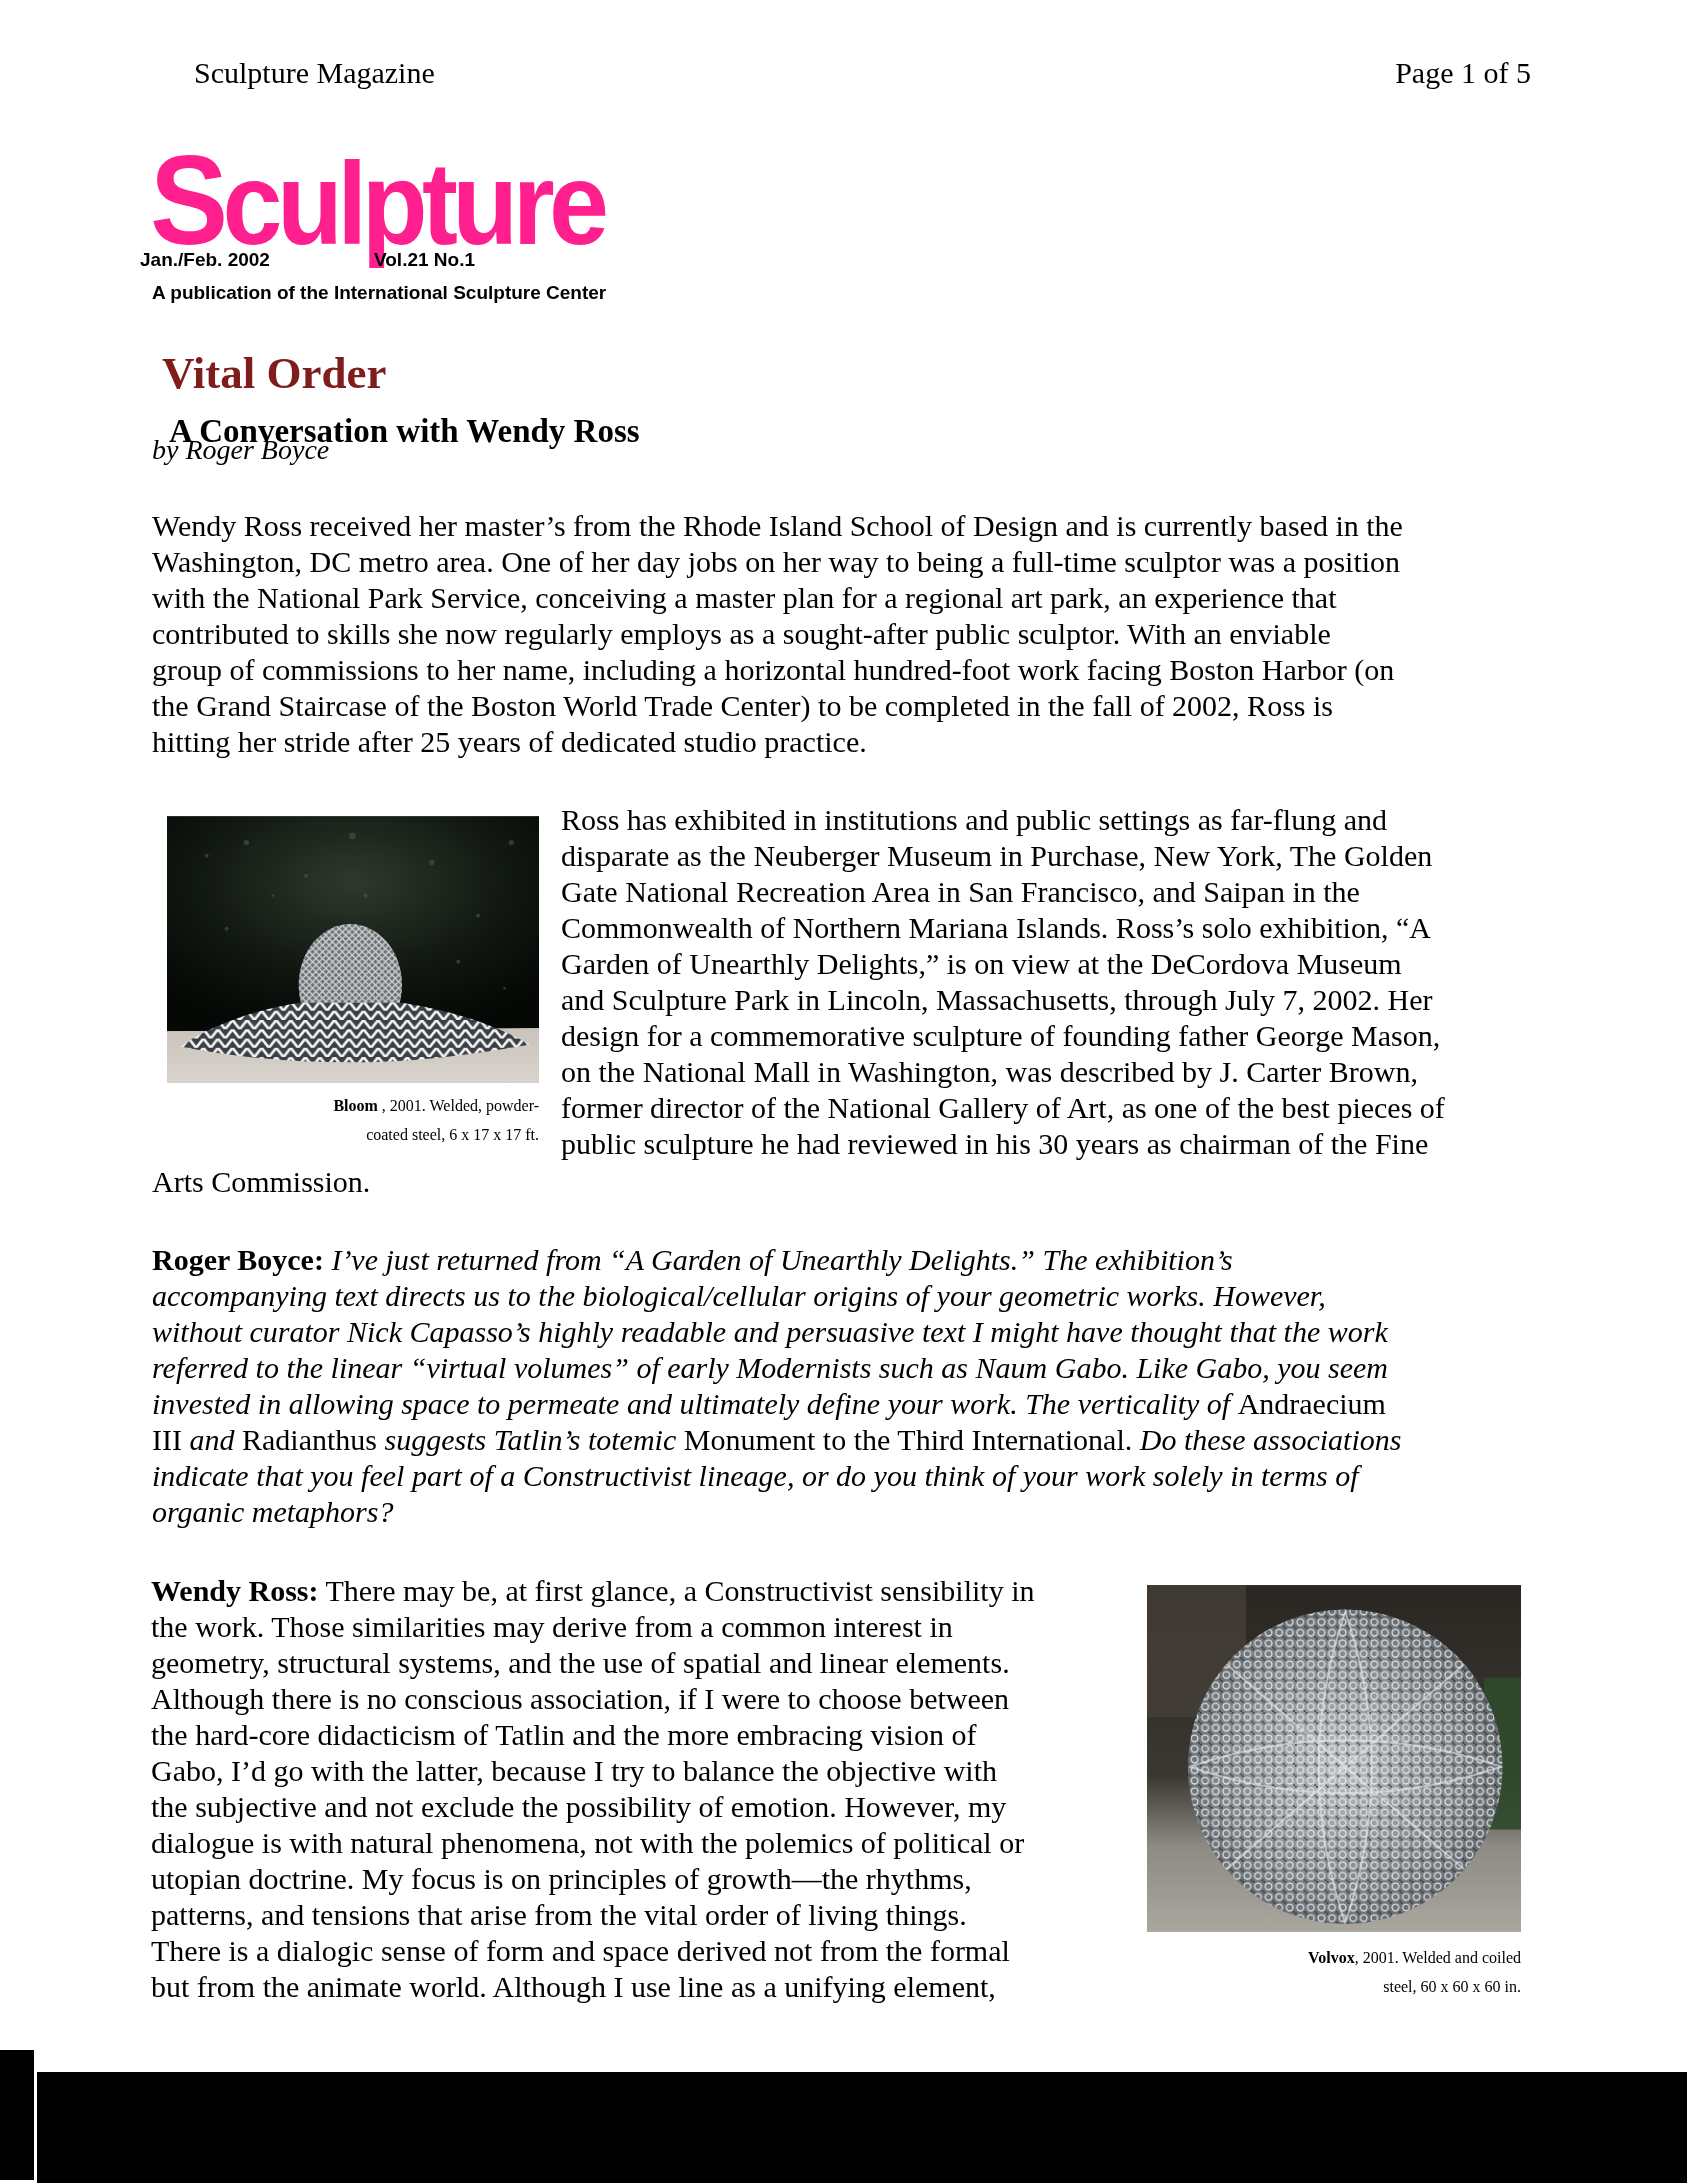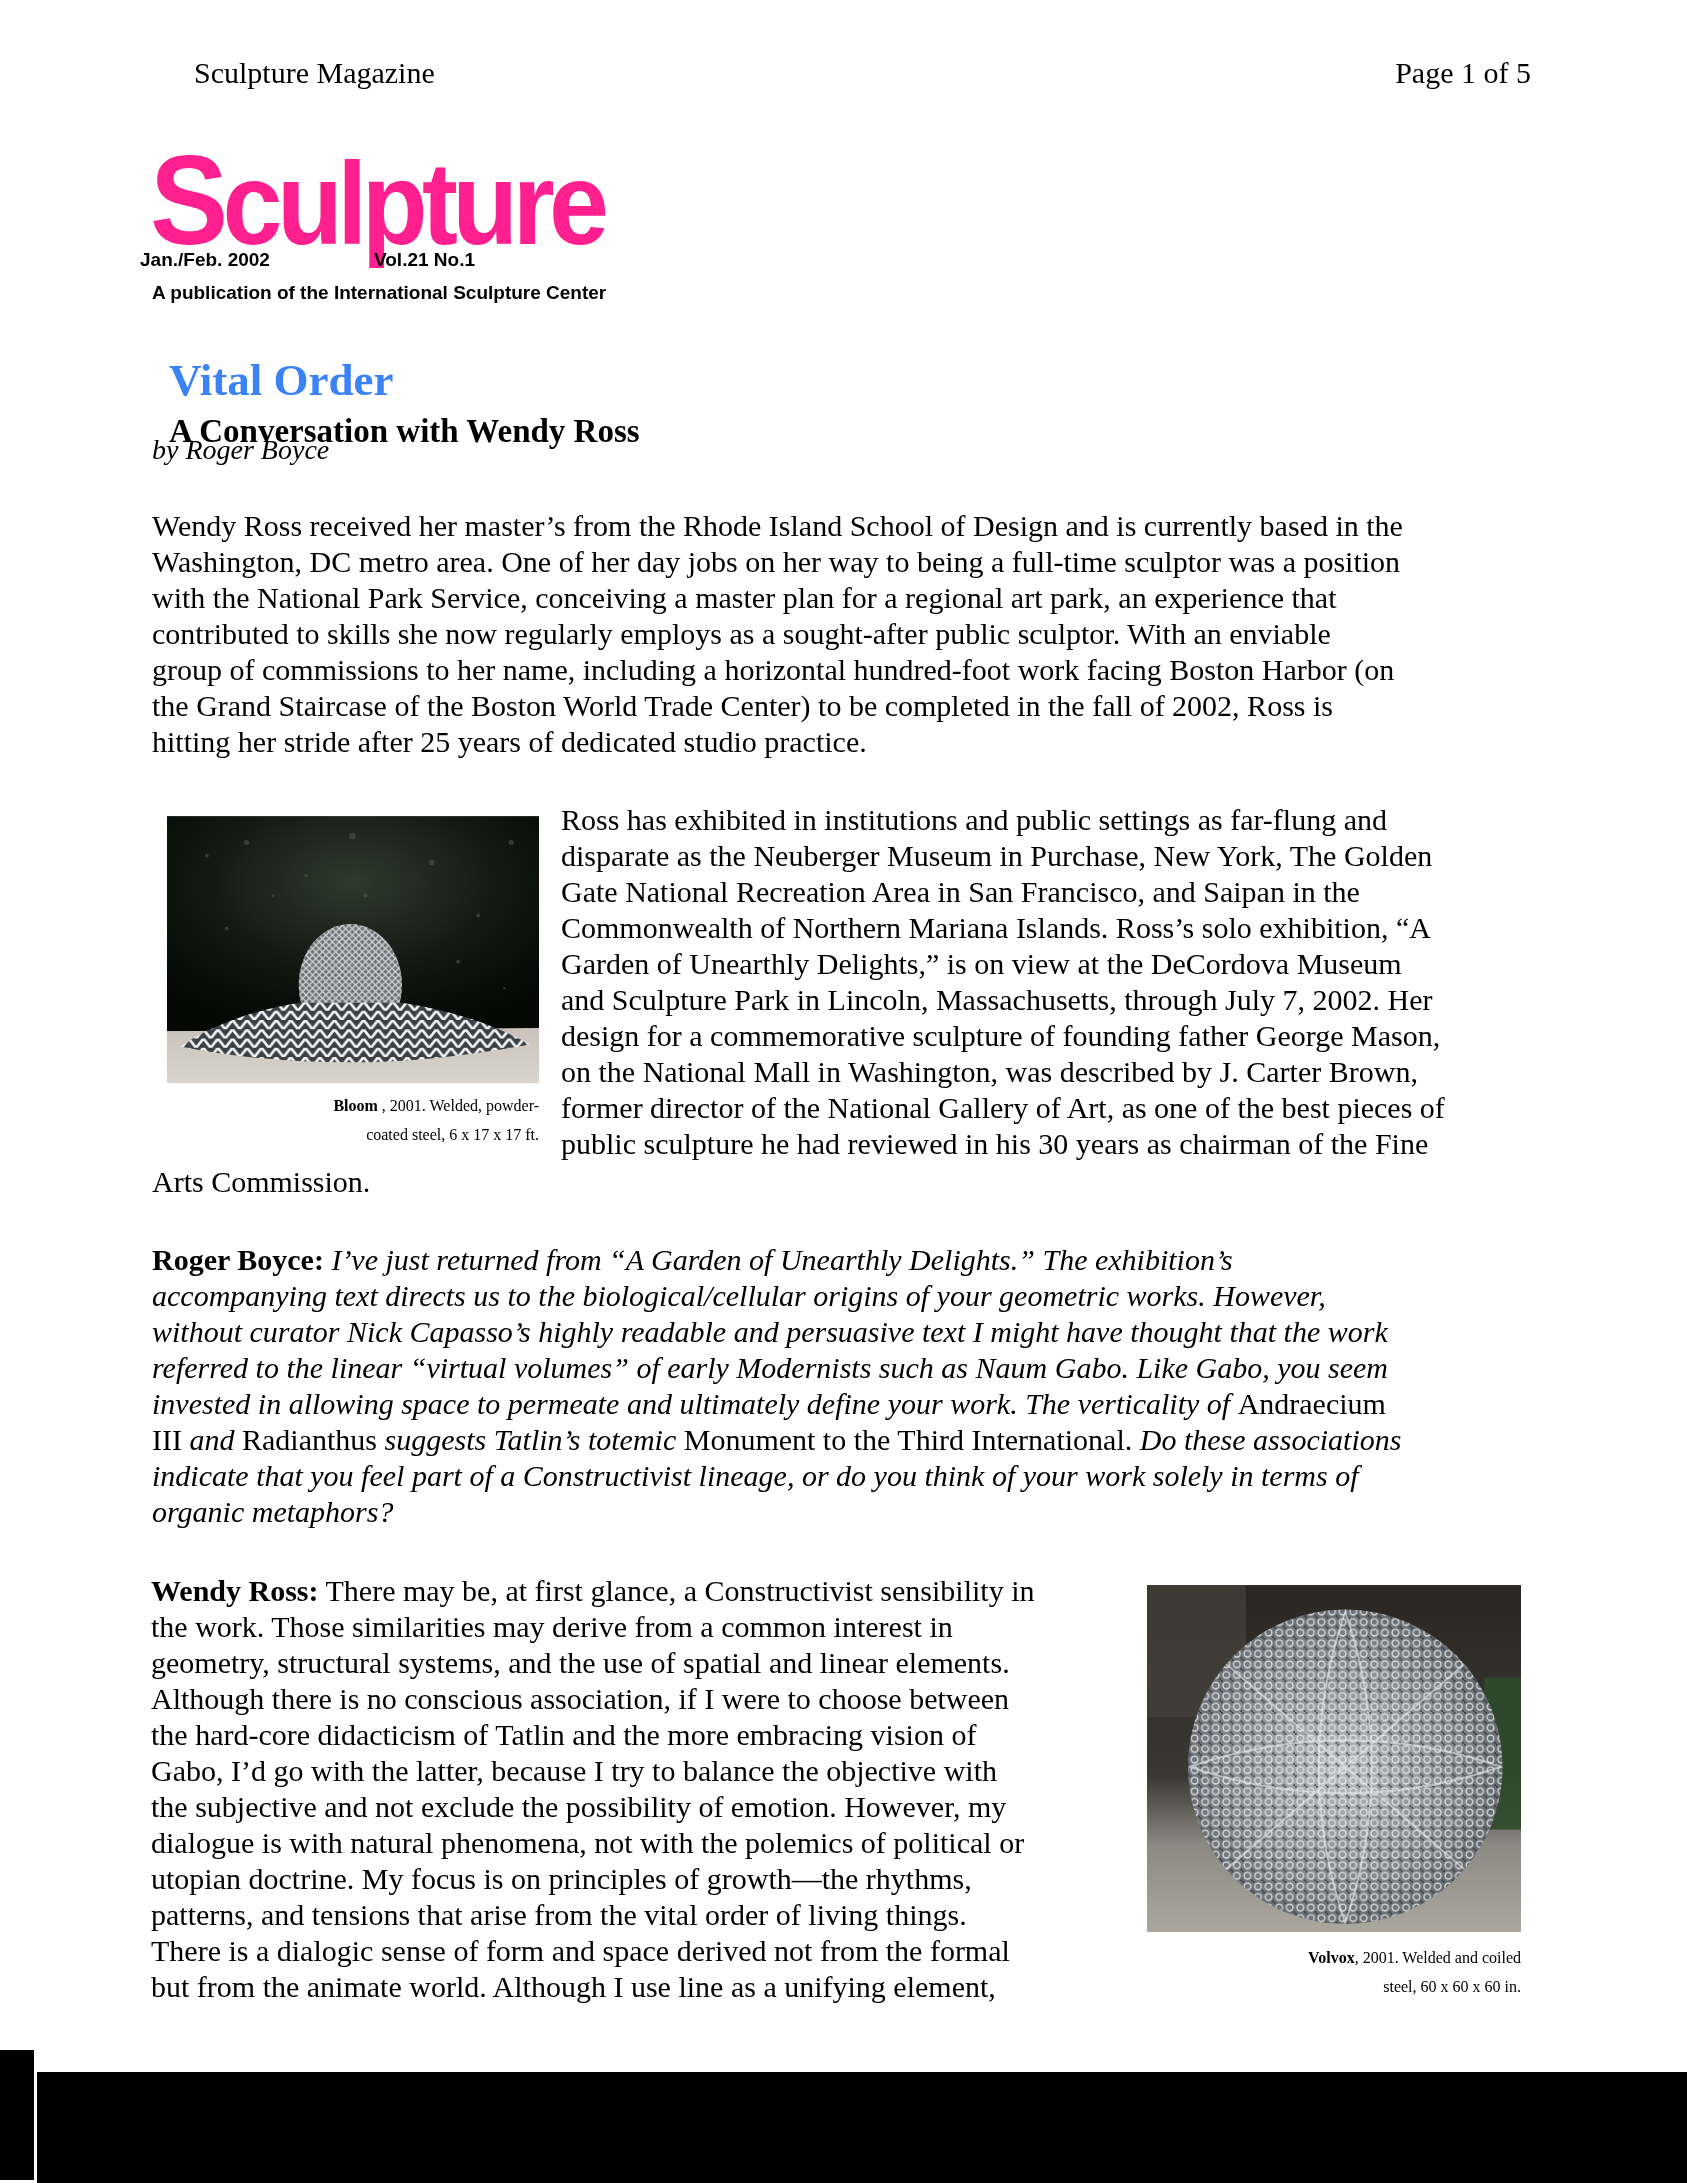--- a/index.html
+++ b/index.html
@@ -48,21 +48,21 @@
 <body>
 
 <div class="running-head rh-left serif">Sculpture Magazine</div>
 <div class="running-head rh-right serif">Page 1 of 5</div>
 
 <div class="logo sans" id="logo" style="color: rgb(255, 31, 142);"><span class="cap-s">S</span><span>culpture</span></div>
 <div class="issue-line issue-date sans">Jan./Feb. 2002</div>
 <div class="issue-line issue-vol sans">Vol.21 No.1</div>
 <div class="pub-line sans">A publication of the International Sculpture Center</div>
 
-<h1 class="title serif" id="article-title" style="margin: 17px; color: #3b82f6;">Vital Order</h1>
+<h1 class="title serif" id="article-title" style="margin: 10px; color: #7f1d1d;">Vital Order</h1>
 <h2 class="subtitle serif" style="margin:17px">A Conversation with Wendy Ross</h2>
 <div class="byline serif">by Roger Boyce</div>
 
 <div class="para1 body-text serif">
   <span class="line">Wendy Ross received her master’s from the Rhode Island School of Design and is currently based in the</span>
   <span class="line">Washington, DC metro area. One of her day jobs on her way to being a full-time sculptor was a position</span>
   <span class="line">with the National Park Service, conceiving a master plan for a regional art park, an experience that</span>
   <span class="line">contributed to skills she now regularly employs as a sought-after public sculptor. With an enviable</span>
   <span class="line">group of commissions to her name, including a horizontal hundred-foot work facing Boston Harbor (on</span>
   <span class="line">the Grand Staircase of the Boston World Trade Center) to be completed in the fall of 2002, Ross is</span>

